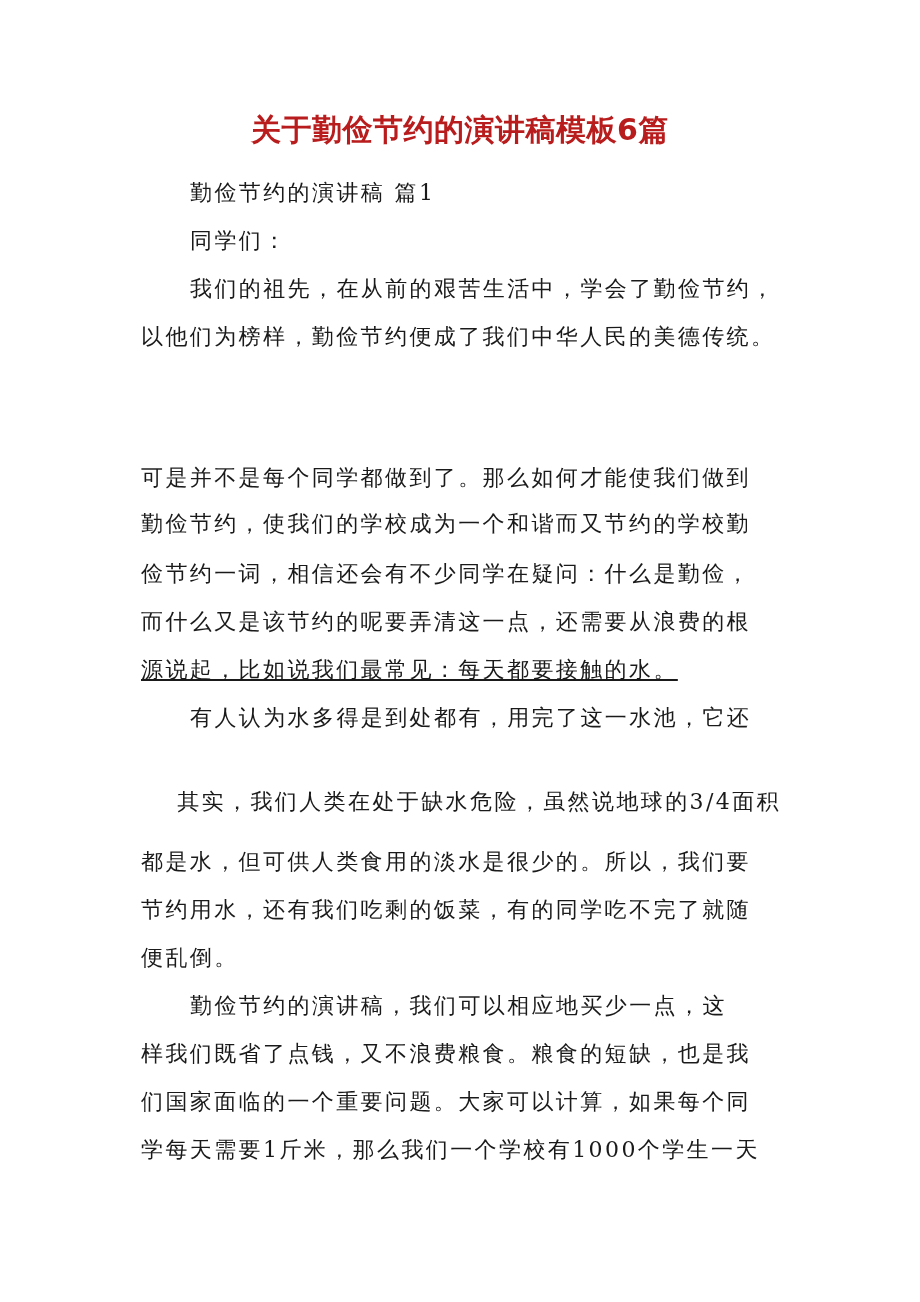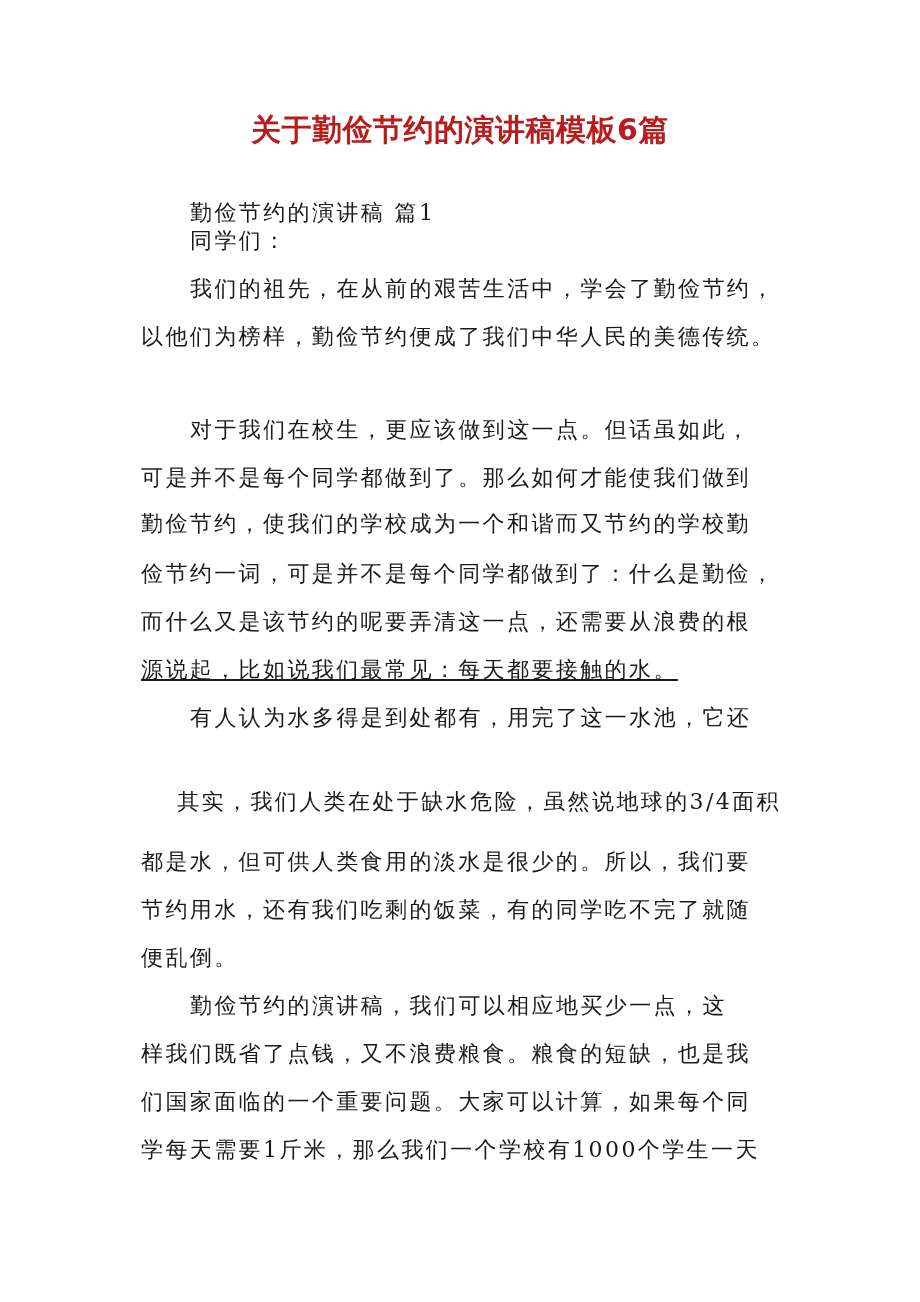--- a/index.html
+++ b/index.html
@@ -46,30 +46,29 @@
       letter-spacing: 2.4px;
     }
     .indent { left: 190px; }
   </style>
 </head>
 <body>
 
 <div class="page">
   <div class="title">关于勤俭节约的演讲稿模板6篇</div>
 
-  <div class="line indent" style="top:178px;margin-top:20px;">勤俭节约的演讲稿 篇1</div>
+  <div class="line indent" style="top:178px;">勤俭节约的演讲稿 篇1</div>
   <div class="line indent" style="top:226px;">同学们：</div>
 
   <div class="line indent" style="top:274px;">我们的祖先，在从前的艰苦生活中，学会了勤俭节约，</div>
   <div class="line" style="top:322px;">以他们为榜样，勤俭节约便成了我们中华人民的美德传统。</div>
 
-  <div class="line indent" style="top:415px;">对于我们在校生，更应该做到这一点。但话虽如此，</div>
   <div class="line" style="top:463px;">可是并不是每个同学都做到了。那么如何才能使我们做到</div>
   <div class="line" style="top:511px;font-family:Liberation Mono, monospace;">勤俭节约，使我们的学校成为一个和谐而又节约的学校勤</div>
-  <div class="line" style="top:559px;">俭节约一词，可是并不是每个同学都做到了：什么是勤俭，</div>
+  <div class="line" style="top:559px;">俭节约一词，相信还会有不少同学在疑问：什么是勤俭，</div>
   <div class="line" style="top:607px;">而什么又是该节约的呢要弄清这一点，还需要从浪费的根</div>
   <div class="line" style="top:655px;text-decoration:underline;">源说起，比如说我们最常见：每天都要接触的水。</div>
 
   <div class="line indent" style="top:703px;">有人认为水多得是到处都有，用完了这一水池，它还</div>
   <div class="line" style="top:787px;text-align:right;">其实，我们人类在处于缺水危险，虽然说地球的3/4面积</div>
   <div class="line" style="top:847px;">都是水，但可供人类食用的淡水是很少的。所以，我们要</div>
   <div class="line" style="top:895px;">节约用水，还有我们吃剩的饭菜，有的同学吃不完了就随</div>
   <div class="line" style="top:943px;">便乱倒。</div>
 
   <div class="line indent" style="top:991px;">勤俭节约的演讲稿，我们可以相应地买少一点，这</div>

